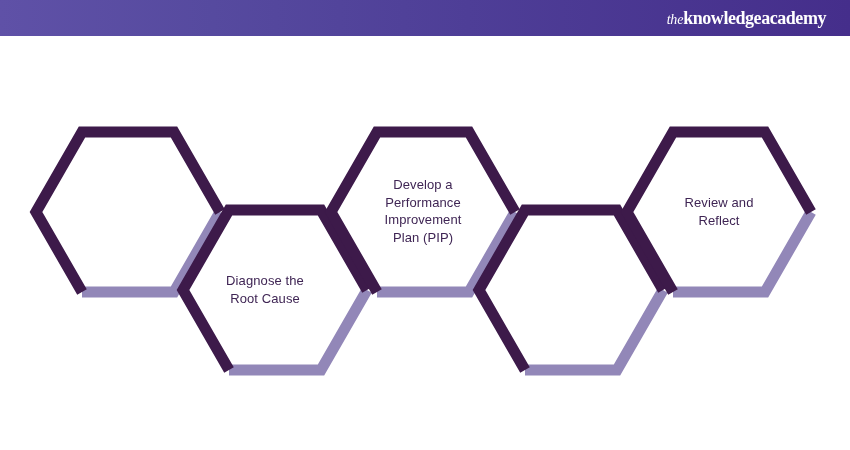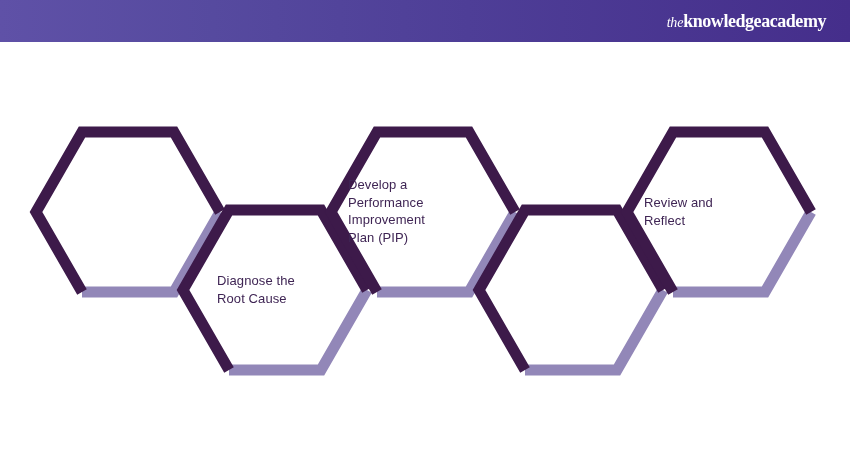--- a/index.html
+++ b/index.html
@@ -5,40 +5,41 @@
   html,body{margin:0;padding:0;}
   body{
     width:850px;height:450px;background:#ffffff;overflow:hidden;
     font-family:"Liberation Sans","DejaVu Sans",sans-serif;
     -webkit-font-smoothing:antialiased;
   }
   .page{position:relative;width:850px;height:450px;}
 
   
   .header{
-    position:absolute;left:0;top:0;width:850px;height:42px;
+    position:absolute;left:0;top:0;width:850px;height:36px;
     background:linear-gradient(90deg,#5f51a7 0%,#564a9f 25%,#4e3e97 55%,#452e8b 100%);
     display:flex;align-items:center;justify-content:flex-end;
   }
   .logo{
     margin-right:24px;color:#ffffff;white-space:nowrap;
     font-family:"Liberation Serif","DejaVu Serif",serif;
     line-height:1;
   }
   .logo .the{font-style:italic;font-size:14px;letter-spacing:-.2px;}
   .logo .kn{font-weight:bold;font-size:18px;letter-spacing:-.45px;}
   .logo .ac{font-weight:bold;font-size:18px;letter-spacing:-.45px;}
 
   
   .diagram{position:absolute;left:0;top:36px;width:850px;height:414px;}
   .hexwrap{position:absolute;width:100%;height:100%;left:0;top:0;}
   svg.hexlayer{position:absolute;left:0;top:0;width:850px;height:414px;overflow:visible;}
 
   .hexlabel{
     position:absolute;
+    text-align:center;
     color:#3f2554;
     font-size:13px;
     line-height:17.5px;
     letter-spacing:.1px;
     white-space:pre-line;
     transform:translate(-50%,-50%);
     pointer-events:none;
   }
 </style>
 </head>
@@ -80,21 +81,21 @@
         </g>
 
         <g>
           <path d="M 811,176 L 765,256 L 673,256" fill="none" stroke="#9287b8" stroke-width="11" stroke-linejoin="miter"></path>
           <path d="M 673,256 L 627,176 L 673,96 L 765,96 L 811,176" fill="none" stroke="#3d1a4a" stroke-width="11" stroke-linejoin="miter"></path>
         </g>
 
       </svg>
 
 
-      <div class="hexlabel" style="left:292px;top:253px;width:150px;">Diagnose the
+      <div class="hexlabel" style="left:265px;top:253px;width:150px;">Diagnose the
 Root Cause</div>
 
       <div class="hexlabel" style="left:423px;top:175px;width:150px;">Develop a
 Performance
 Improvement
 Plan (PIP)</div>
 
 
       <div class="hexlabel" style="left:719px;top:175px;width:150px;">Review and
 Reflect</div>

